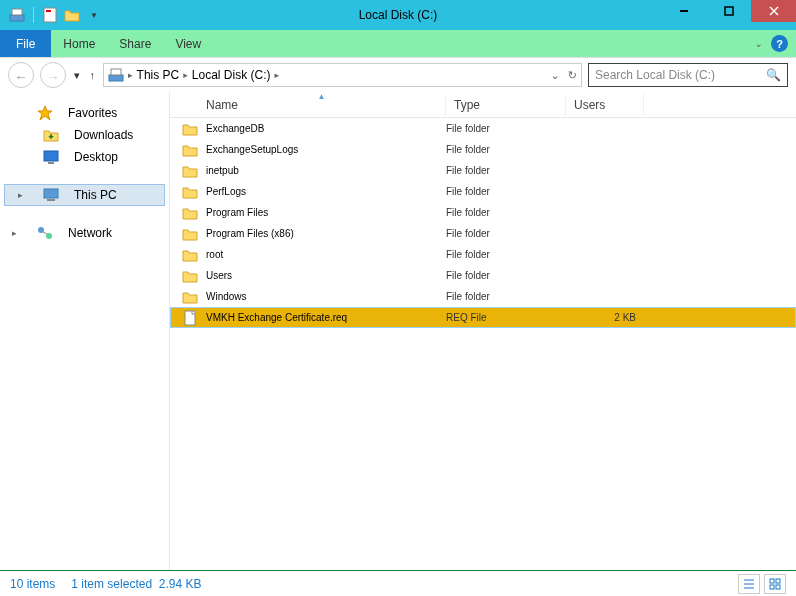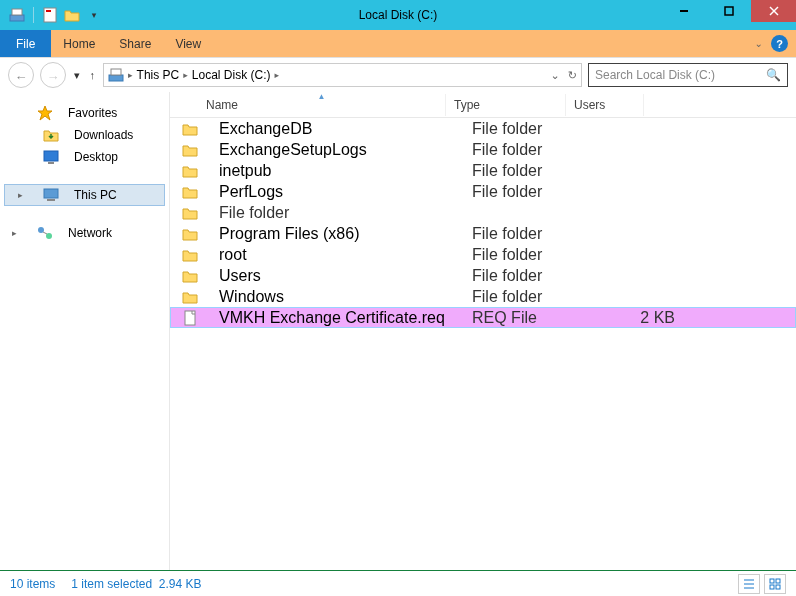--- a/index.html
+++ b/index.html
@@ -11,21 +11,21 @@
 .titlebar { height: 30px; background: #2cc0e0; display: flex; align-items: center; position: relative; }
 .titlebar .qat { display: flex; align-items: center; gap: 4px; padding-left: 8px; }
 .qat-icon { width: 18px; height: 18px; display: inline-flex; align-items: center; justify-content: center; font-size: 13px; }
 .qat-sep { width: 1px; height: 16px; background: #8bd6e8; margin: 0 3px; }
 .titlebar .title { position: absolute; left: 50%; transform: translateX(-50%); font-size: 12px; color: #000; }
 .win-controls { position: absolute; right: 0; top: 0; display: flex; }
 .win-btn { width: 45px; height: 22px; display: flex; align-items: center; justify-content: center; font-size: 13px; font-weight: bold; }
 .win-btn.close { background: #c75050; color: #fff; }
 
 
-.ribbon { height: 28px; background: #fdba74; border-bottom: 1px solid #e0e0e0; display: flex; align-items: center; position: relative; }
+.ribbon { height: 28px; background: #86efac; border-bottom: 1px solid #e0e0e0; display: flex; align-items: center; position: relative; }
 .file-tab { background: #1979ca; color: #fff; padding: 5px 16px; font-size: 12px; height: 100%; display: flex; align-items: center; }
 .ribbon-tab { padding: 5px 12px; font-size: 12px; color: #333; cursor: default; }
 .ribbon-right { position: absolute; right: 8px; display: flex; align-items: center; gap: 8px; }
 .help-icon { width: 17px; height: 17px; border-radius: 50%; background: #1979ca; color: #fff; display: flex; align-items: center; justify-content: center; font-size: 11px; font-weight: bold; }
 
 
 .navbar { height: 34px; background: #fff; display: flex; align-items: center; padding: 3px 8px; gap: 6px; }
 .nav-btn { width: 26px; height: 26px; border-radius: 50%; border: 1px solid #ccc; display: flex; align-items: center; justify-content: center; font-size: 13px; color: #888; background: #fff; }
 .nav-btn.disabled { color: #ccc; }
 .nav-arrow { font-size: 11px; color: #333; padding: 0 2px; }
@@ -49,22 +49,22 @@
 
 
 .filepane { flex: 1; display: flex; flex-direction: column; }
 .col-headers { display: flex; height: 26px; align-items: center; border-bottom: 1px solid #e8e8e8; font-size: 12px; color: #444; padding-left: 28px; }
 .col-headers .col { border-right: 1px solid #f0f0f0; padding: 4px 8px; position: relative; }
 .col-name { width: 248px; }
 .col-type { width: 120px; }
 .col-size { width: 78px; }
 .sort-arrow { position: absolute; top: -2px; left: 50%; transform: translateX(-50%); font-size: 8px; color: #5b9bd5; }
 .filelist { flex: 1; overflow: auto; }
-.row { display: flex; align-items: center; height: 21px; font-size: 16px; padding-left: 12px; gap: 13px; }
-.row.selected { background: #f0abfc; border: 1px solid #99d1ff; padding-left: 11px; }
+.row { display: flex; align-items: center; height: 21px; font-size: 10px; padding-left: 12px; }
+.row.selected { background: #eab308; border: 1px solid #99d1ff; padding-left: 11px; }
 .row .r-icon { width: 16px; height: 16px; margin-right: 8px; display: inline-flex; align-items: center; justify-content: center; }
 .row .r-name { width: 240px; }
 .row .r-type { width: 120px; color: #333; }
 .row .r-size { width: 78px; text-align: right; padding-right: 8px; color: #333; }
 
 
 .folder-svg { width: 16px; height: 14px; }
 .doc-svg { width: 14px; height: 16px; }
 
 
@@ -272,20 +272,21 @@
             <span class="r-name">PerfLogs</span>
             <span class="r-type">File folder</span>
             <span class="r-size"></span>
           </div>
           <div class="row">
             <span class="r-icon">
               <svg class="folder-svg">
                 <path d="M1 3 L6 3 L7 5 L15 5 L15 13 L1 13 Z" fill="#ffd96a" stroke="#d4a72c"></path>
               </svg>
             </span>
+            <span class="r-name">Program Files</span>
             <span class="r-type">File folder</span>
             <span class="r-size"></span>
           </div>
           <div class="row">
             <span class="r-icon">
               <svg class="folder-svg">
                 <path d="M1 3 L6 3 L7 5 L15 5 L15 13 L1 13 Z" fill="#ffd96a" stroke="#d4a72c"></path>
               </svg>
             </span>
             <span class="r-name">Program Files (x86)</span>

